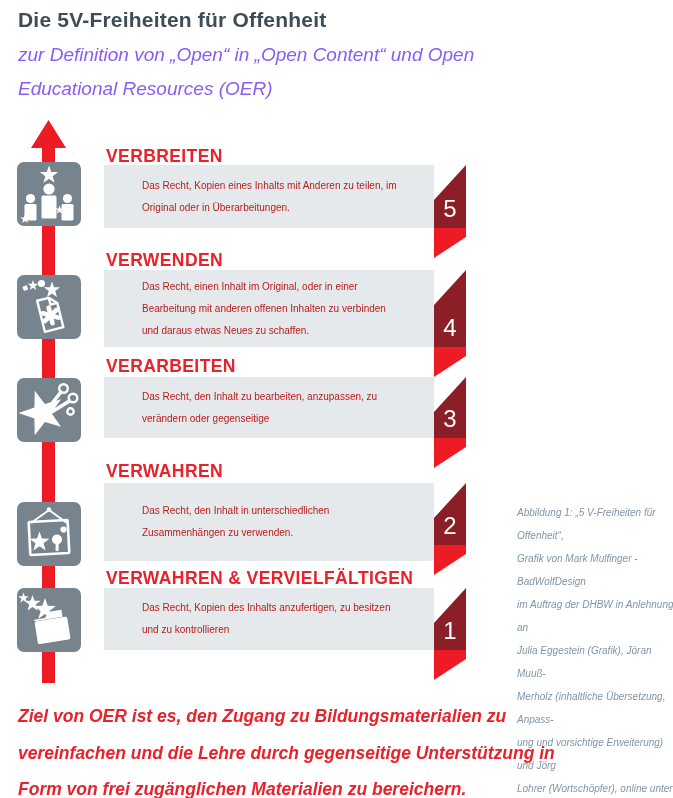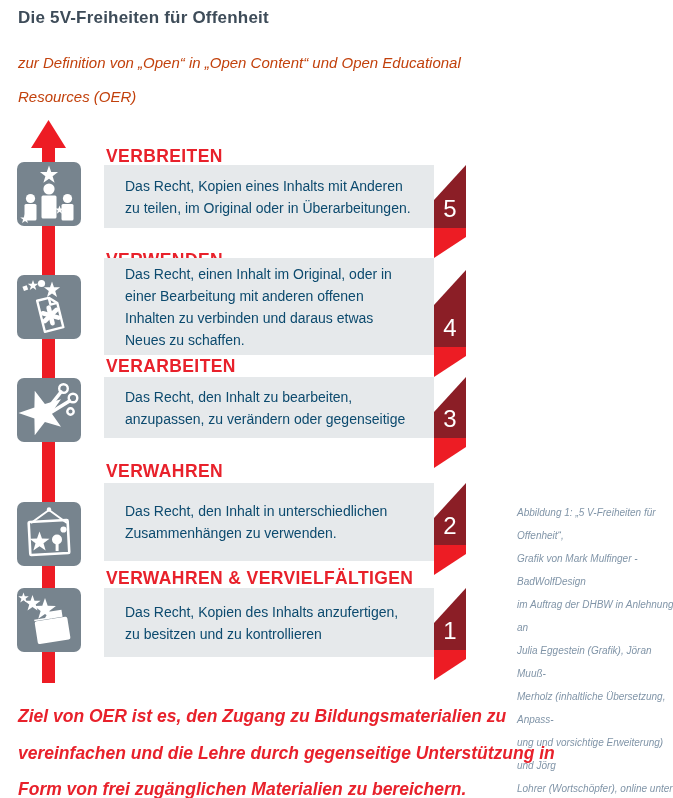--- a/index.html
+++ b/index.html
@@ -2,25 +2,25 @@
 <html><head>
 <meta charset="utf-8">
 <style>
   html,body{margin:0;padding:0;background:#ffffff;}
   .page{
     position:relative;width:673px;height:798px;background:#ffffff;
     font-family:"Liberation Sans","DejaVu Sans",sans-serif;overflow:hidden;
   }
   .title{
     position:absolute;left:18px;top:8px;margin:0;
-    font-size:17px;font-weight:bold;color:#3e4c59;letter-spacing:.2px;
+    font-size:21px;font-weight:bold;color:#3e4c59;letter-spacing:.2px;
   }
   .subtitle{
-    position:absolute;left:18px;top:46px;width:512px;margin:0;
-    font-size:15px;font-style:italic;color:#c2410c;line-height:34px;
+    position:absolute;left:18px;top:38px;width:512px;margin:0;
+    font-size:19px;font-style:italic;color:#8b5cf6;line-height:34px;
   }
   .arrow-head{
     position:absolute;left:31px;top:120px;width:35px;height:28px;background:#ed1c24;
     clip-path:polygon(50% 0,100% 100%,0 100%);z-index:1;
   }
   .arrow-shaft{
     position:absolute;left:42px;top:146px;width:13px;height:537px;background:#ed1c24;z-index:1;
   }
   .icon-box{
     position:absolute;left:17px;width:64px;height:64px;background:#77848e;
@@ -30,21 +30,21 @@
   .sec-heading{
     position:absolute;left:104px;margin:2px;
     font-size:17.5px;font-weight:bold;color:#e8212b;letter-spacing:.4px;
   }
   .sec-box{
     position:absolute;left:104px;width:330px;background:#e6e9eb;
     display:flex;align-items:center;box-sizing:border-box;
     padding:0 20px 0 21px;z-index:0;
   }
   .sec-box p{
-    margin:0;font-size:14px;line-height:22px;color:#0c4a6e;
+    margin:17px;font-size:10px;line-height:22px;color:#b91c1c;
   }
   .badge{position:absolute;left:434px;width:32px;z-index:2;}
   .badge-dark{
     position:absolute;left:0;top:0;width:100%;background:#8b1e26;
     clip-path:polygon(0 35px,100% 0,100% 100%,0 100%);
   }
   .badge-num{
     position:absolute;left:0;right:0;bottom:5px;text-align:center;
     color:#ffffff;font-size:24px;
   }
@@ -118,21 +118,21 @@
           <path d="M35.5 23 v7 h7" fill="none" stroke="#ffffff" stroke-width="2.4" stroke-linejoin="round"></path>
           <g stroke="#ffffff" stroke-width="4.6" stroke-linecap="round">
             <line x1="33" y1="32.5" x2="33" y2="48.5"></line>
             <line x1="26" y1="36.5" x2="40" y2="44.5"></line>
             <line x1="26" y1="44.5" x2="40" y2="36.5"></line>
           </g>
         </g>
       </svg>
     </div>
     <h2 class="sec-heading" style="top:248px">VERWENDEN</h2>
-    <div class="sec-box" style="top:258px;height:97px">
+    <div class="sec-box" style="top:270px;height:77px">
       <p>Das Recht, einen Inhalt im Original, oder in einer Bearbeitung mit anderen offenen Inhalten zu verbinden und daraus etwas Neues zu schaffen.</p>
     </div>
     <div class="badge" style="top:270px;height:107px">
       <div class="badge-dark" style="height:77px">
         <span class="badge-num">4</span>
       </div>
       <div class="badge-red" style="top:77px"></div>
     </div>
   </section>
 
@@ -197,21 +197,21 @@
         <use href="#star" transform="translate(6.5 10) scale(0.55)"></use>
         <use href="#star" transform="translate(15.5 15.5) scale(0.85)"></use>
         <use href="#star" transform="translate(28 21.5) scale(1.15)"></use>
         <g transform="rotate(-9 35 42)">
           <path d="M19 29 h11 l4.5 -5.5 h13 v7 h-28.5 z"></path>
           <rect x="19" y="31" width="33" height="23" rx="2"></rect>
         </g>
       </svg>
     </div>
     <h2 class="sec-heading" style="top:566px">VERWAHREN &amp; VERVIELFÄLTIGEN</h2>
-    <div class="sec-box" style="top:588px;height:69px">
+    <div class="sec-box" style="top:588px;height:62px">
       <p>Das Recht, Kopien des Inhalts anzufertigen, zu besitzen und zu kontrollieren</p>
     </div>
     <div class="badge" style="top:588px;height:92px">
       <div class="badge-dark" style="height:62px">
         <span class="badge-num">1</span>
       </div>
       <div class="badge-red" style="top:62px"></div>
     </div>
   </section>
 

